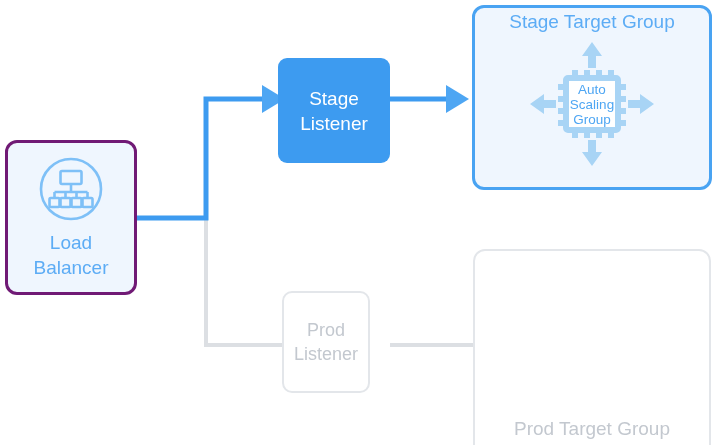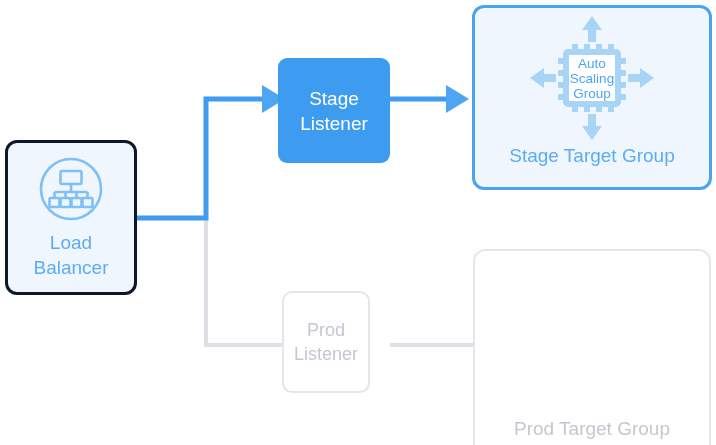--- a/index.html
+++ b/index.html
@@ -33,21 +33,21 @@
     border-radius: 10px;
   }
 
   
   #load-balancer {
     left: 5px;
     top: 140px;
     width: 132px;
     height: 155px;
     background: #eff6fe;
-    border: 3px solid #0f172a;
+    border: 3px solid #701a75;
     border-radius: 12px;
     flex-direction: column;
     align-items: center;
     justify-content: center;
   }
   #lb-icon-wrap {
     width: 66px;
     height: 66px;
     margin-bottom: 8px;
   }
@@ -188,20 +188,21 @@
     <div id="stage-listener-label">Stage
 Listener</div>
   </div>
 
   <div class="node" id="prod-listener">
     <div id="prod-listener-label">Prod
 Listener</div>
   </div>
 
   <div class="node" id="stage-target-group">
+    <div id="stage-target-group-label">Stage Target Group</div>
     <div id="asg-icon-wrap">
       <svg viewBox="0 0 128 128" width="128" height="128">
         <g fill="#a8d4f5">
 
           <path d="M64 2 L74 16 L68 16 L68 28 L60 28 L60 16 L54 16 Z"></path>
           <path d="M64 126 L54 112 L60 112 L60 100 L68 100 L68 112 L74 112 Z"></path>
           <path d="M2 64 L16 54 L16 60 L28 60 L28 68 L16 68 L16 74 Z"></path>
           <path d="M126 64 L112 74 L112 68 L100 68 L100 60 L112 60 L112 54 Z"></path>
 
           <rect x="44" y="30" width="6" height="11"></rect>
@@ -225,20 +226,19 @@
           <rect x="87" y="80" width="11" height="6"></rect>
         </g>
 
         <rect x="38" y="38" width="52" height="52" rx="2" fill="#ffffff" stroke="#a8d4f5" stroke-width="6"></rect>
 
         <text x="64" y="54" text-anchor="middle" font-family="Liberation Sans, sans-serif" font-size="13.5" fill="#4ea6f3">Auto</text>
         <text x="64" y="69" text-anchor="middle" font-family="Liberation Sans, sans-serif" font-size="13.5" fill="#4ea6f3">Scaling</text>
         <text x="64" y="84" text-anchor="middle" font-family="Liberation Sans, sans-serif" font-size="13.5" fill="#4ea6f3">Group</text>
       </svg>
     </div>
-    <div id="stage-target-group-label">Stage Target Group</div>
   </div>
 
   <div class="node" id="prod-target-group">
     <div id="prod-target-group-label">Prod Target Group</div>
   </div>
 
 </div>
 
 </body></html>

